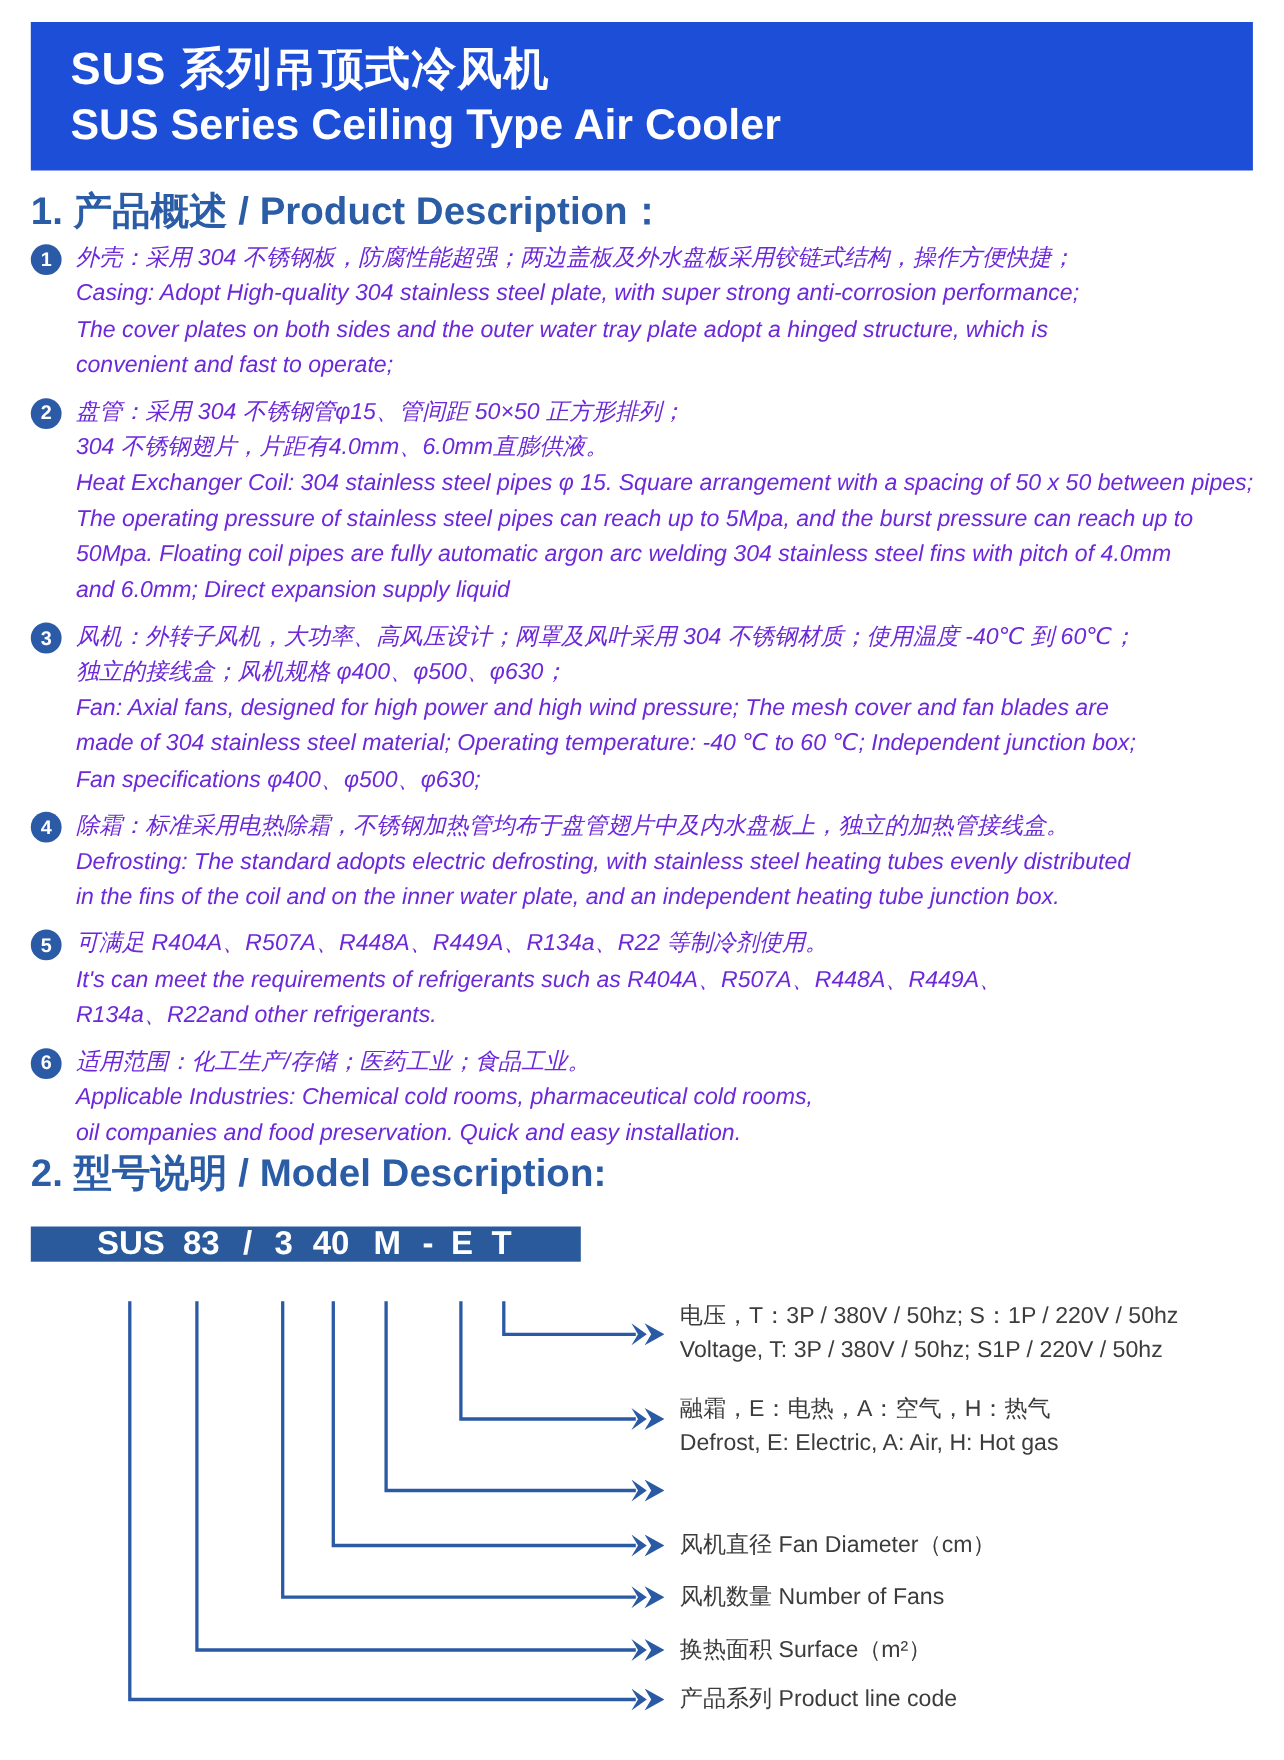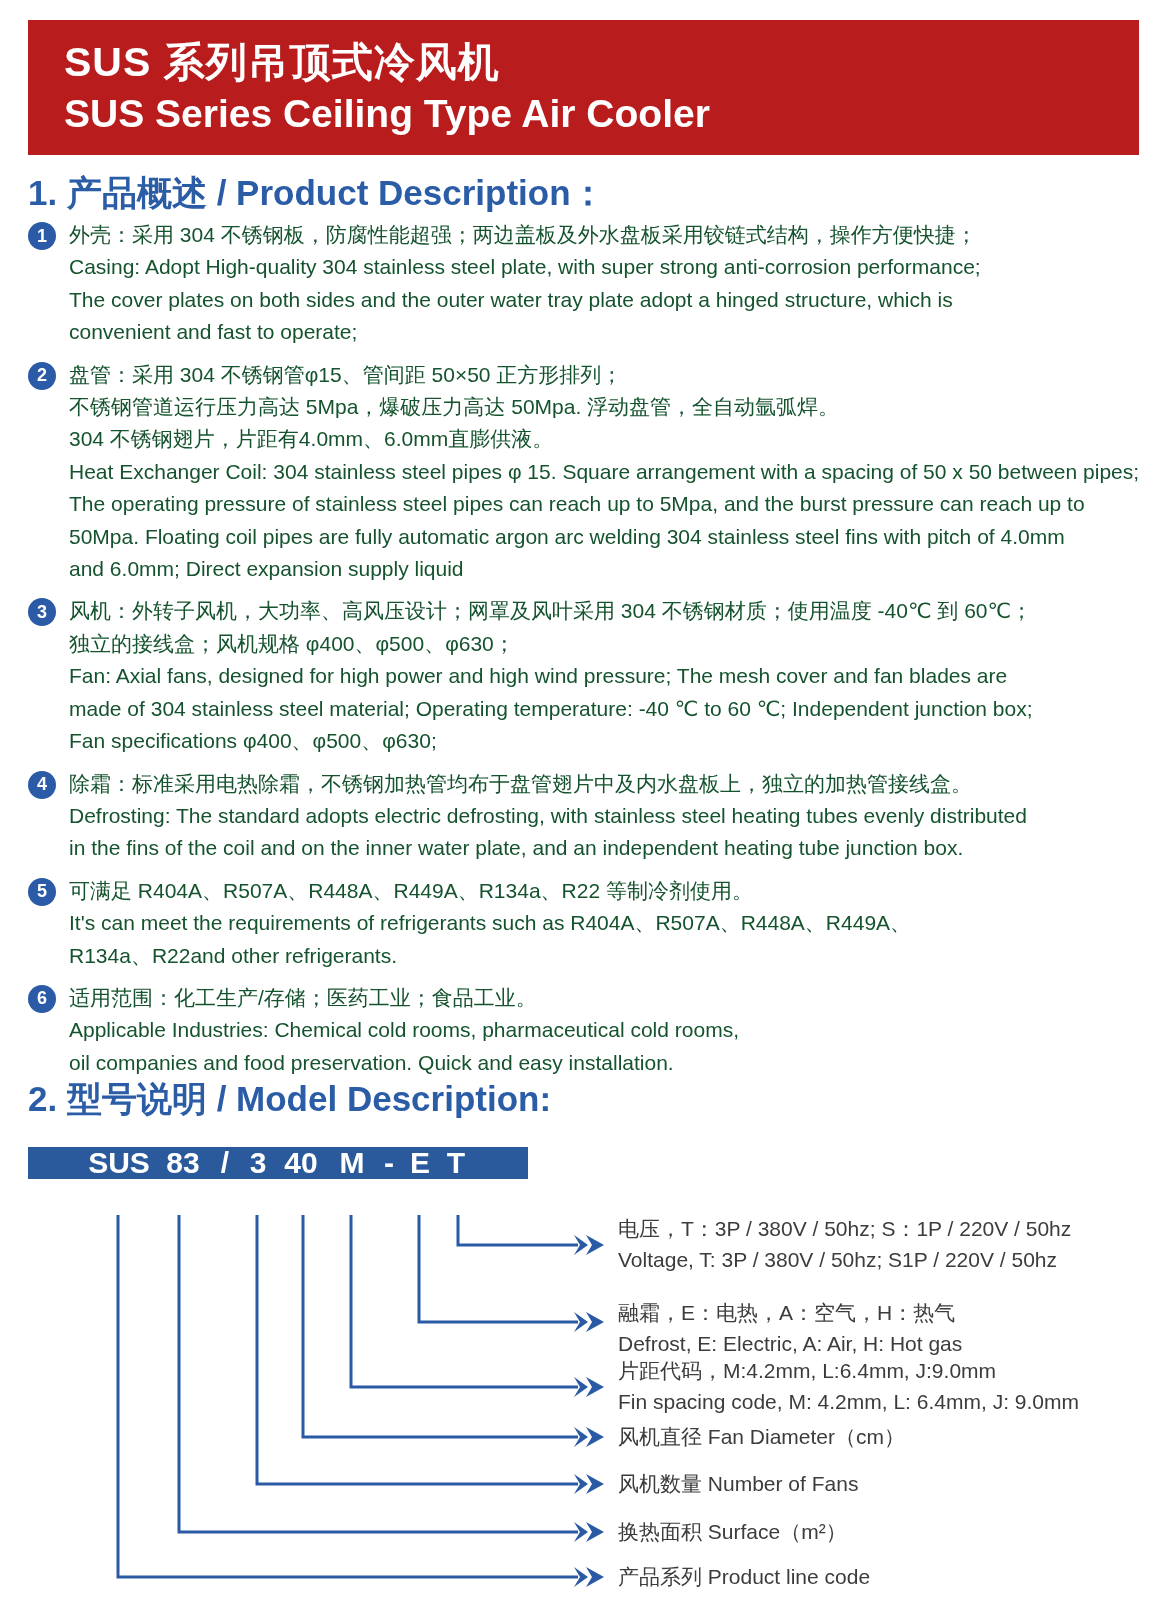--- a/index.html
+++ b/index.html
@@ -9,21 +9,21 @@
     background:#ffffff;
     overflow:hidden;
     font-family:"Liberation Sans","DejaVu Sans",sans-serif;
     color:#3c3c3c;
   }
   .inner{padding:0 28px;}
   
   .banner{
     margin-top:20px;
     height:135px;
-    background:#b91c1c;
+    background:#1d4ed8;
     color:#ffffff;
     padding-left:36px;
     box-sizing:border-box;
     display:flex;flex-direction:column;justify-content:center;
   }
   .banner .t-zh{font-size:41px;font-weight:bold;line-height:52px;letter-spacing:1px;}
   .banner .t-en{font-size:39px;font-weight:bold;line-height:52px;}
   
   .sec-heading{
     font-size:35px;font-weight:bold;color:#2b5ca6;
@@ -34,21 +34,21 @@
   
   .item{display:flex;gap:13px;margin-top:10px;}
   .item .num{
     flex:0 0 auto;
     width:28px;height:28px;border-radius:50%;
     background:#2b5aa6;color:#ffffff;
     font-size:18px;font-weight:bold;
     display:flex;align-items:center;justify-content:center;
     margin-top:3px;
   }
-  .item .lines{font-size:21px;line-height:32.4px;color:#14532d;}
+  .item .lines{font-size:21px;line-height:32.4px;color:#6d28d9;font-style:italic;}
   .line{white-space:nowrap;}
   
   .diagram{position:relative;margin-top:32px;height:470px;}
   .model-box{
     position:absolute;left:0;top:0;
     width:500px;height:32px;
     background:#2a5a9b;
   }
   .seg{
     position:absolute;top:50%;
@@ -86,21 +86,20 @@
         <div class="line">Casing: Adopt High-quality 304 stainless steel plate, with super strong anti-corrosion performance;</div>
         <div class="line">The cover plates on both sides and the outer water tray plate adopt a hinged structure, which is</div>
         <div class="line">convenient and fast to operate;</div>
       </div>
     </div>
 
     <div class="item">
       <div class="num">2</div>
       <div class="lines">
         <div class="line">盘管：采用 304 不锈钢管φ15、管间距 50×50 正方形排列；</div>
-        <div class="line">不锈钢管道运行压力高达 5Mpa，爆破压力高达 50Mpa. 浮动盘管，全自动氩弧焊。</div>
         <div class="line">304 不锈钢翅片，片距有4.0mm、6.0mm直膨供液。</div>
         <div class="line">Heat Exchanger Coil: 304 stainless steel pipes φ 15. Square arrangement with a spacing of 50 x 50 between pipes;</div>
         <div class="line">The operating pressure of stainless steel pipes can reach up to 5Mpa, and the burst pressure can reach up to</div>
         <div class="line">50Mpa. Floating coil pipes are fully automatic argon arc welding 304 stainless steel fins with pitch of 4.0mm</div>
         <div class="line">and 6.0mm; Direct expansion supply liquid</div>
       </div>
     </div>
 
     <div class="item">
       <div class="num">3</div>
@@ -175,24 +174,20 @@
       </svg>
 
       <div class="row-label r0">
         <div class="line">电压，T：3P / 380V / 50hz; S：1P / 220V / 50hz</div>
         <div class="line">Voltage, T: 3P / 380V / 50hz; S1P / 220V / 50hz</div>
       </div>
       <div class="row-label r1">
         <div class="line">融霜，E：电热，A：空气，H：热气</div>
         <div class="line">Defrost, E: Electric, A: Air, H: Hot gas</div>
       </div>
-      <div class="row-label r2">
-        <div class="line">片距代码，M:4.2mm, L:6.4mm, J:9.0mm</div>
-        <div class="line">Fin spacing code, M: 4.2mm, L: 6.4mm, J: 9.0mm</div>
-      </div>
       <div class="row-label r3">
         <div class="line">风机直径 Fan Diameter（cm）</div>
       </div>
       <div class="row-label r4">
         <div class="line">风机数量 Number of Fans</div>
       </div>
       <div class="row-label r5">
         <div class="line">换热面积 Surface（m²）</div>
       </div>
       <div class="row-label r6">

